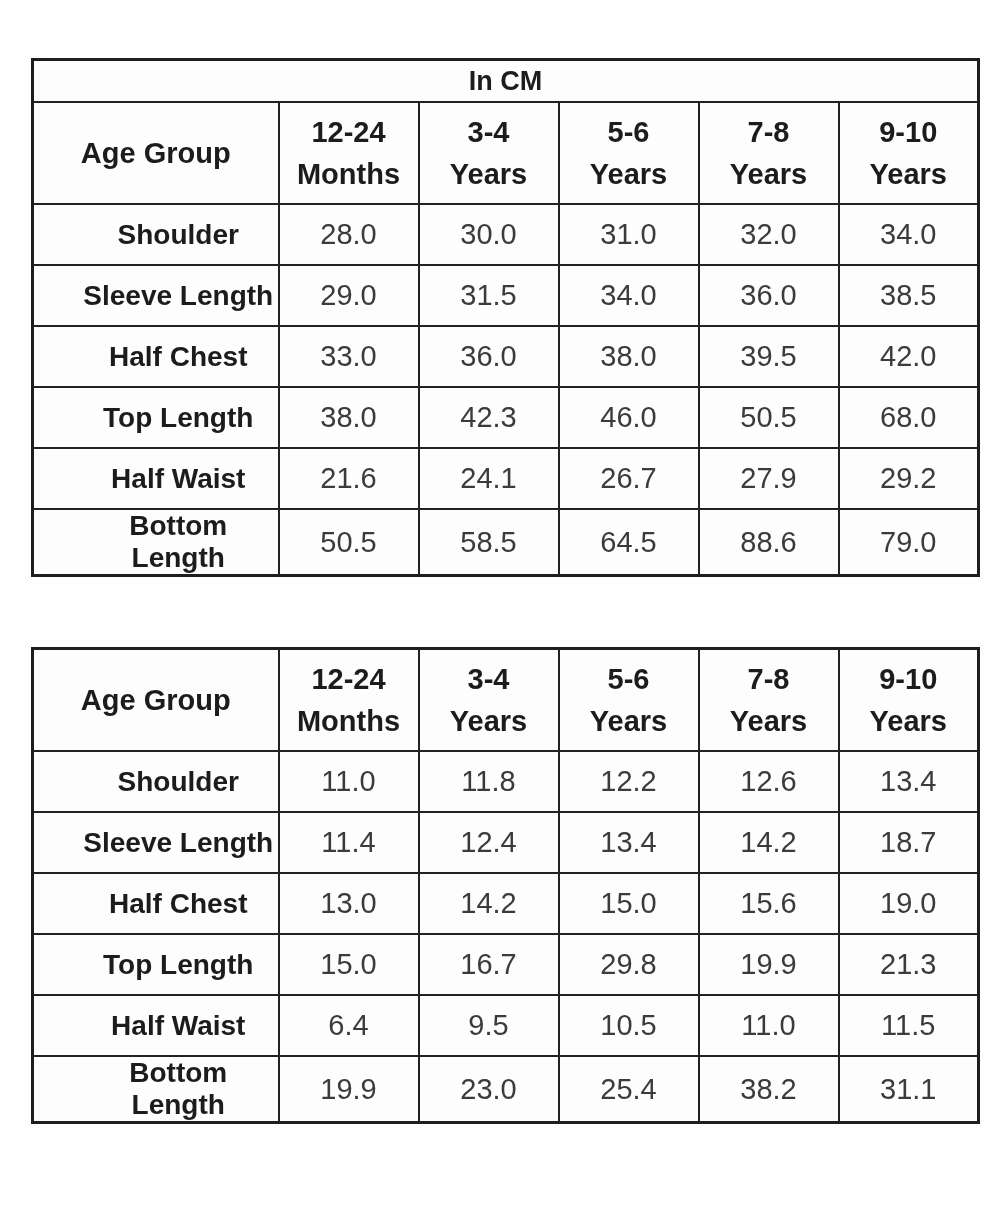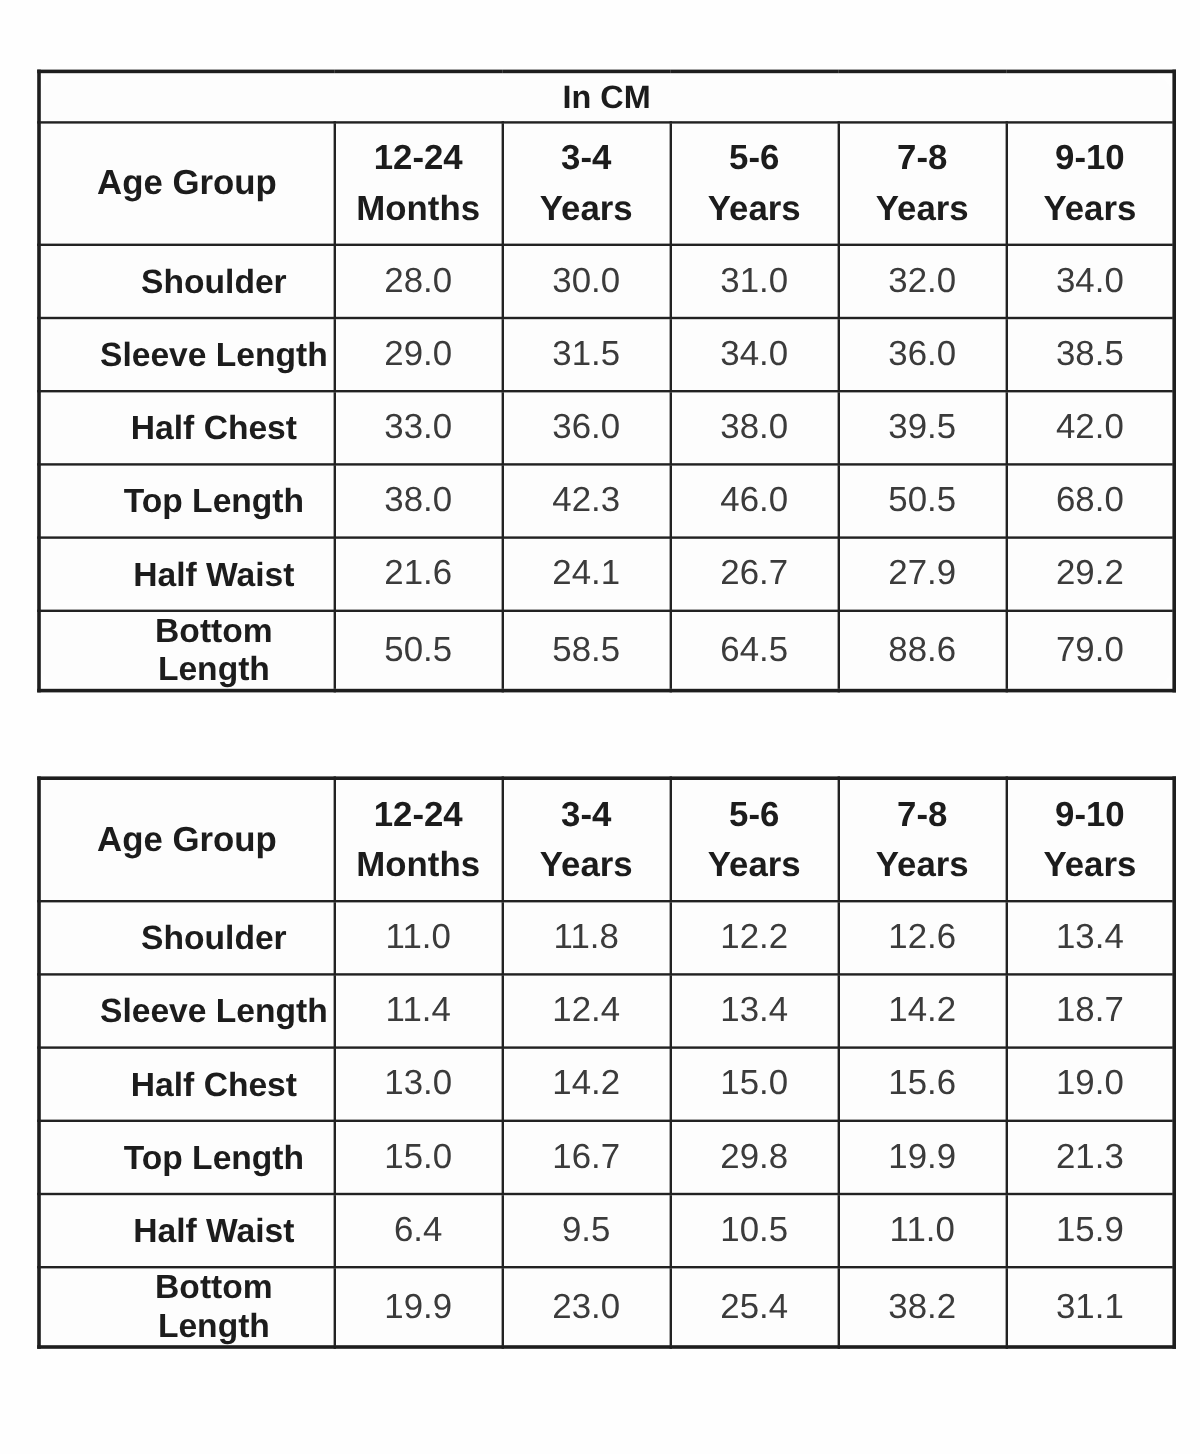--- a/index.html
+++ b/index.html
@@ -189,21 +189,21 @@
         <td class="val">29.8</td>
         <td class="val">19.9</td>
         <td class="val">21.3</td>
       </tr>
       <tr class="data-row">
         <td class="row-label">Half Waist</td>
         <td class="val">6.4</td>
         <td class="val">9.5</td>
         <td class="val">10.5</td>
         <td class="val">11.0</td>
-        <td class="val">15.9</td>
+        <td class="val">11.5</td>
       </tr>
       <tr class="data-row">
         <td class="row-label">Bottom Length</td>
         <td class="val">19.9</td>
         <td class="val">23.0</td>
         <td class="val">25.4</td>
         <td class="val">38.2</td>
         <td class="val">31.1</td>
       </tr>
     </tbody>

